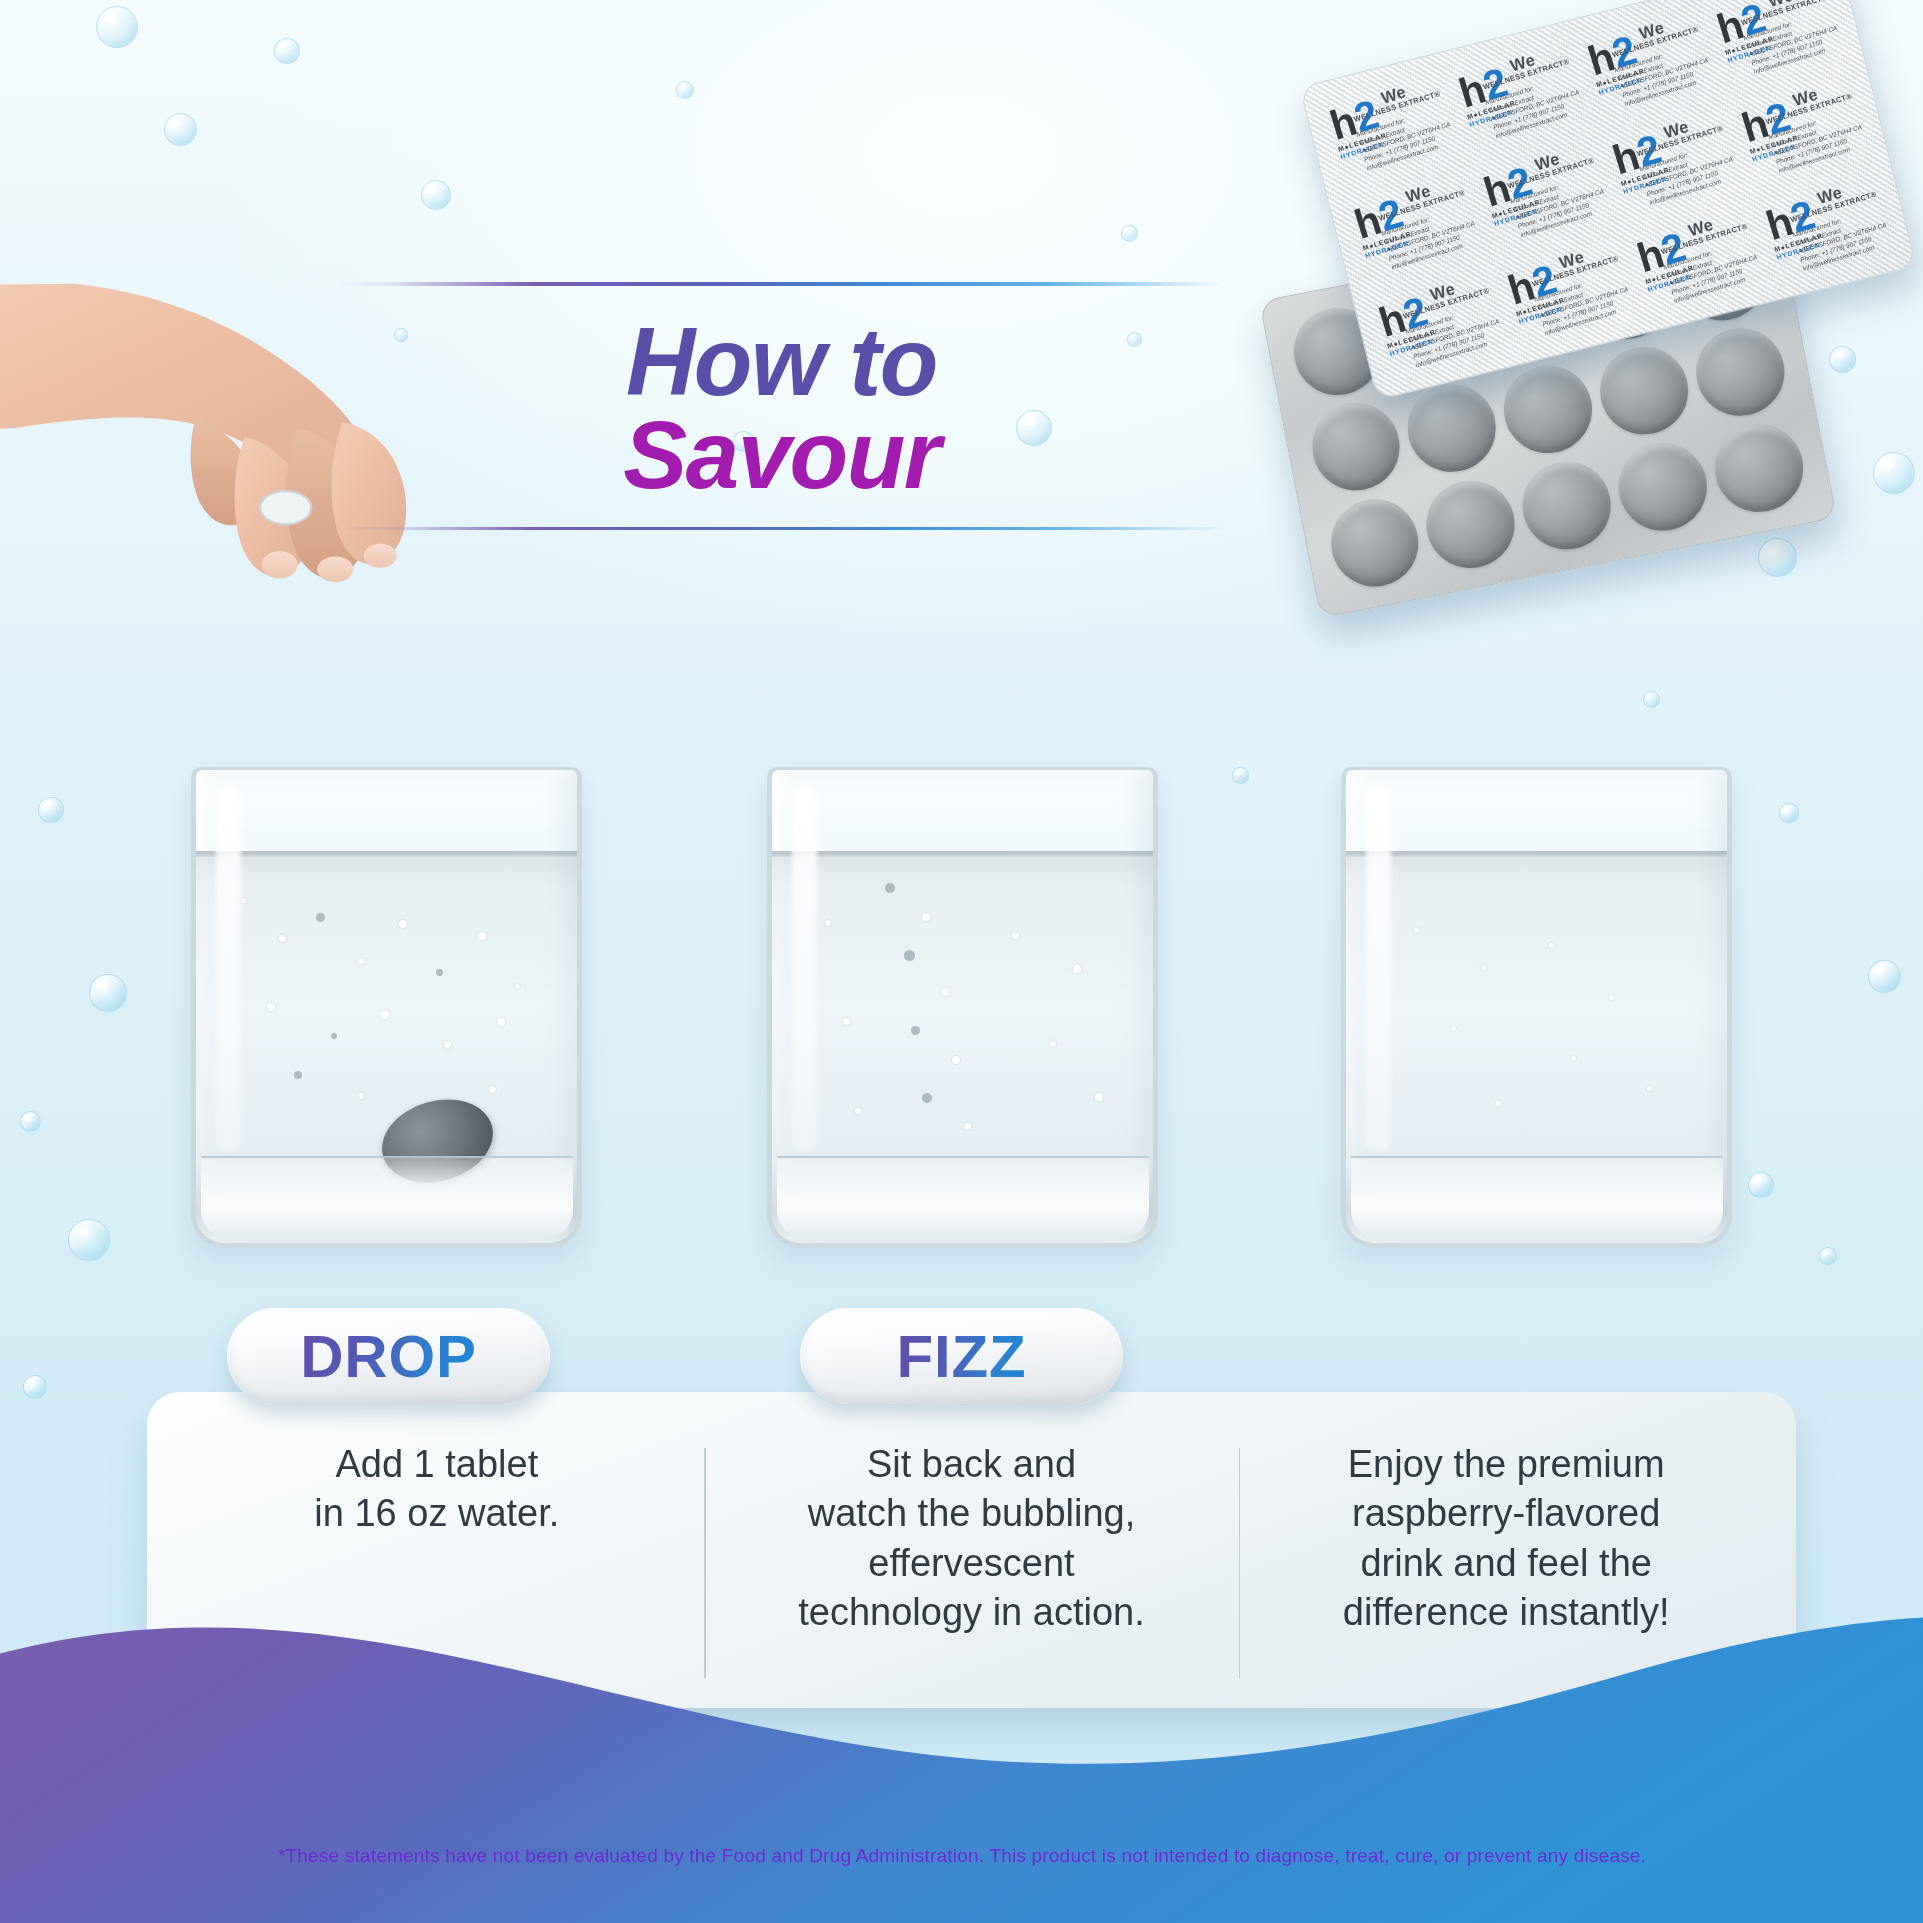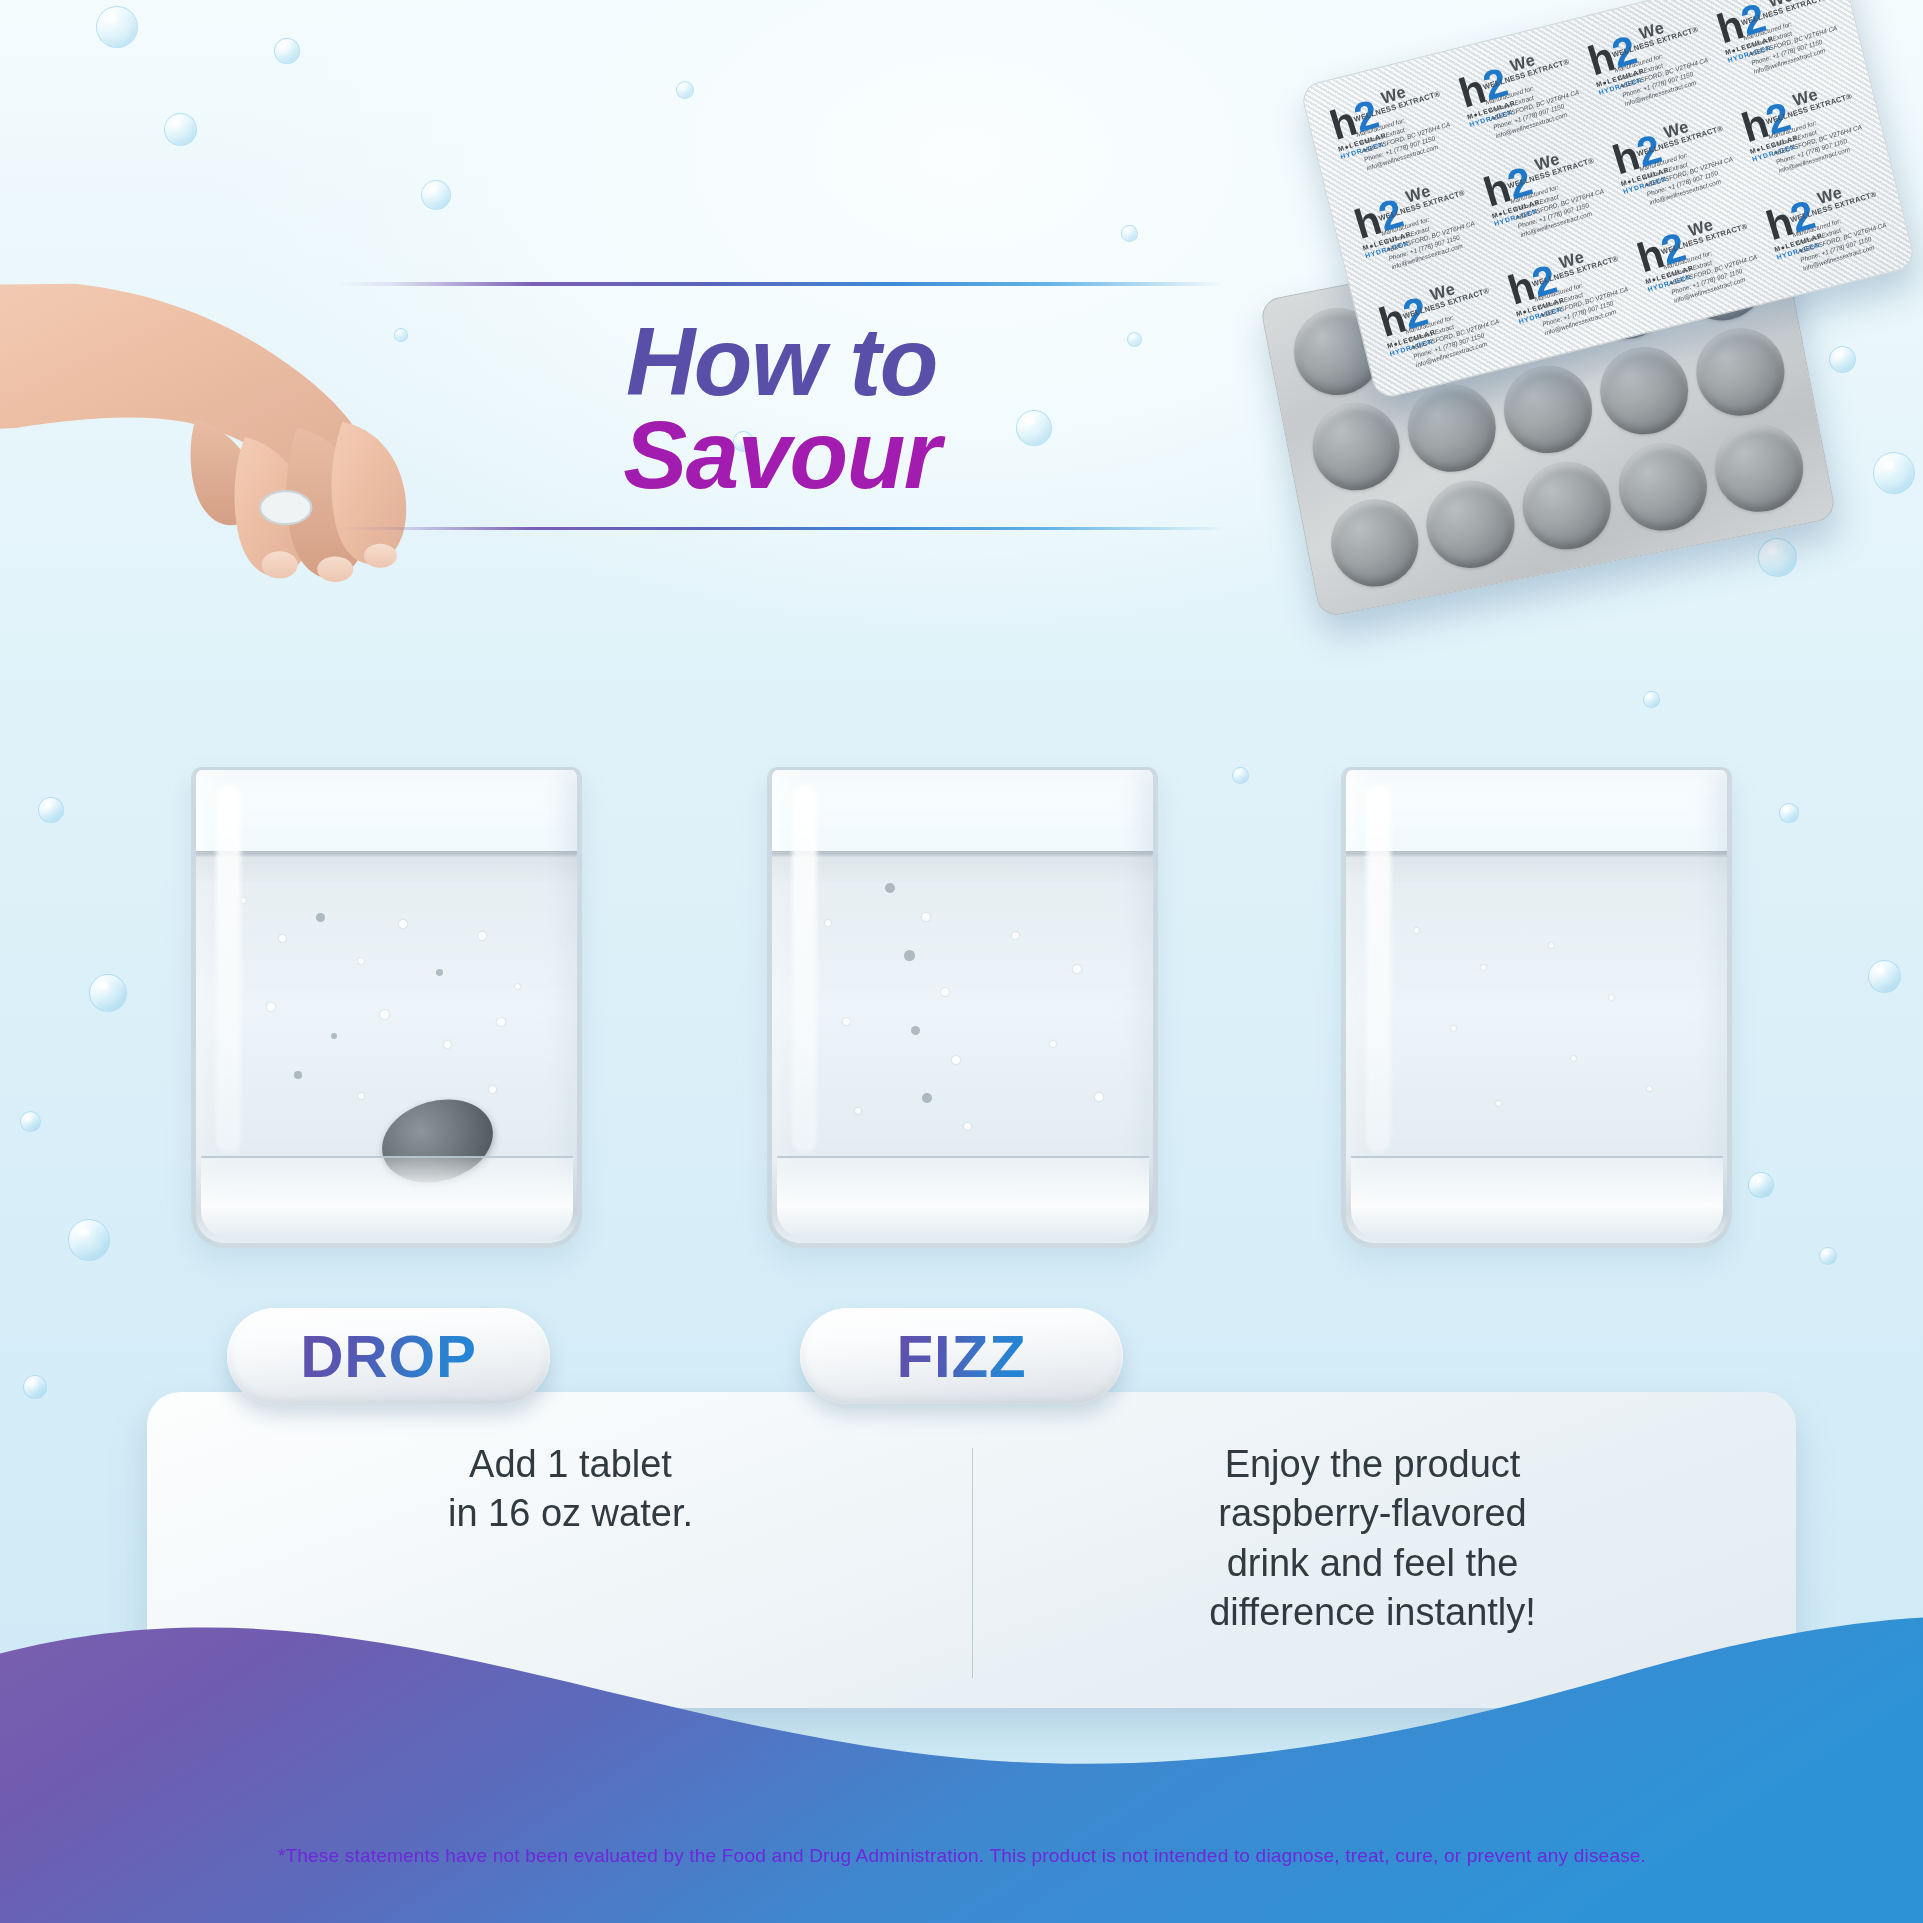--- a/index.html
+++ b/index.html
@@ -681,21 +681,27 @@
   </div>
 
 </div>
 
 <div id="card">
   <div class="col">
     <div class="col-text">Add 1 tablet
 in 16 oz water.</div>
   </div>
   <div class="col">
-    <div class="col-text">Enjoy the product
+    <div class="col-text">Sit back and
+watch the bubbling,
+effervescent
+technology in action.</div>
+  </div>
+  <div class="col">
+    <div class="col-text">Enjoy the premium
 raspberry-flavored
 drink and feel the
 difference instantly!</div>
   </div>
 </div>
 
 <div id="pills">
   <div class="pill" style="left:227px; width:323px;">
     <span class="pill-label">DROP</span>
   </div>

